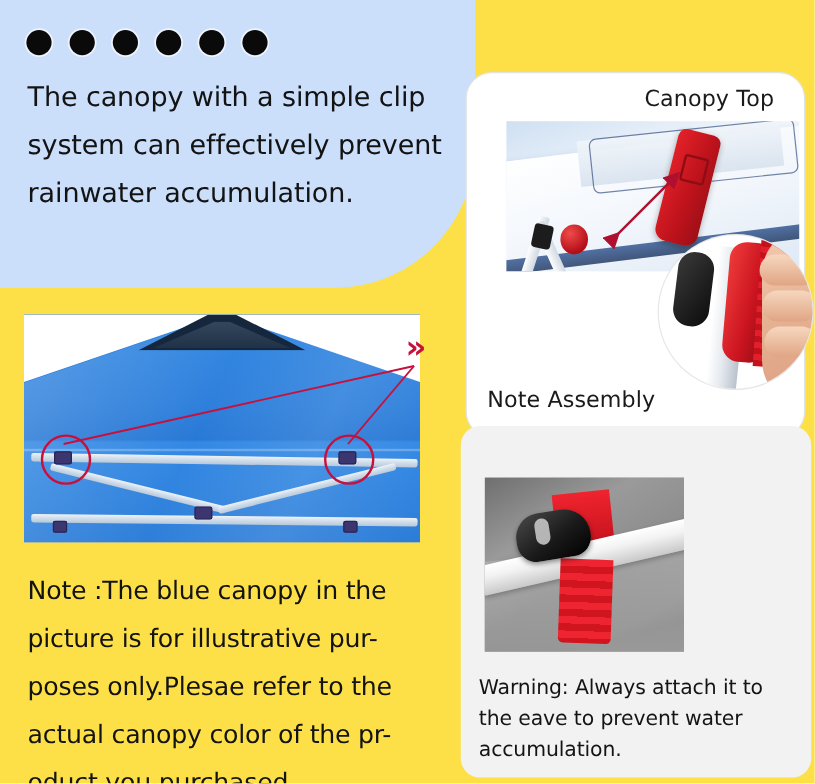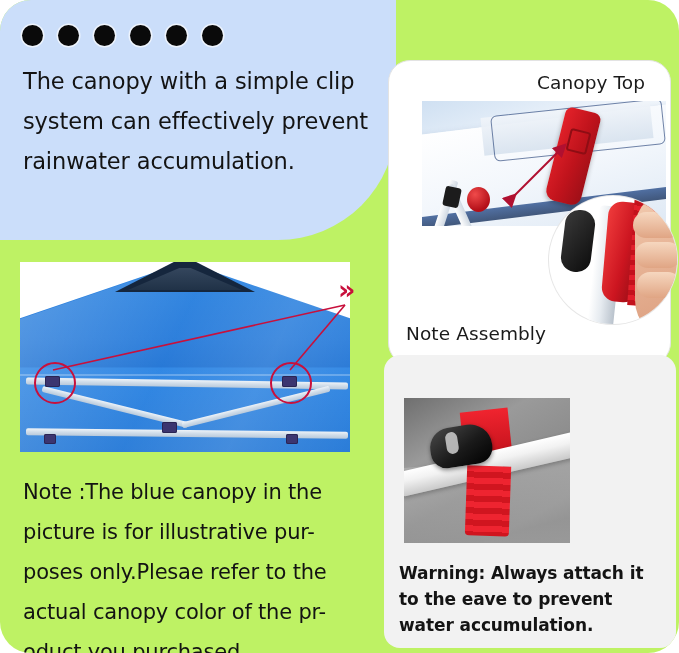--- a/index.html
+++ b/index.html
@@ -9,23 +9,22 @@
     background: #ffffff;
   }
   body {
     font-family: "DejaVu Sans", "Liberation Sans", sans-serif;
     -webkit-font-smoothing: antialiased;
   }
   #poster {
     position: relative;
     width: 679px;
     height: 653px;
-    background: #bef264;
+    background: #fde047;
     overflow: hidden;
-    border-radius: 31px;
   }
 
   
   .left-col {
     position: absolute;
     left: 0; top: 0;
     width: 400px; height: 653px;
   }
 
   
@@ -440,21 +439,20 @@
     opacity: .85;
   }
   .warning-text {
     position: absolute;
     left: 15px; top: 205px;
     width: 262px;
     font-size: 17px;
     line-height: 26px;
     color: #141414;
     letter-spacing: -0.1px;
-    font-weight: bold;
   }
 </style>
 </head>
 <body>
 
 <div id="poster">
 
   <div class="left-col">
 
     <div class="bubble">

